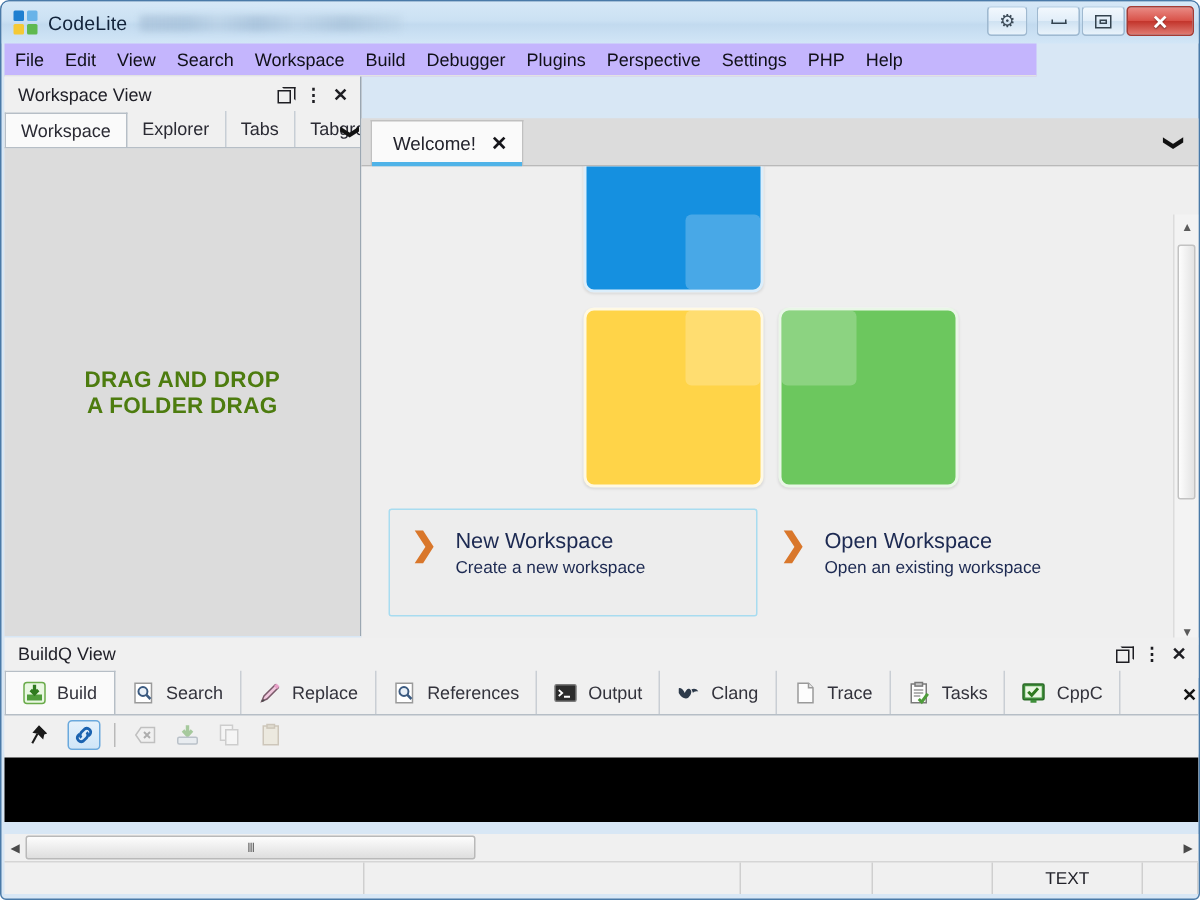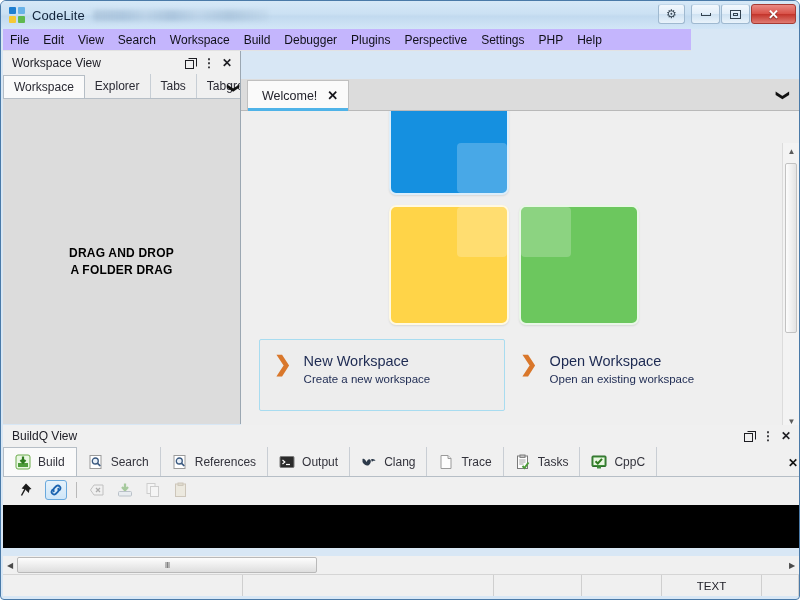--- a/index.html
+++ b/index.html
@@ -130,22 +130,22 @@
   .ws-tab-chevron {
     position: absolute; right: 1px; top: 7px;
     font-size: 12px; color: #111; font-weight: bold;
   }
   .ws-body {
     position: absolute; left: 0; top: 48px; right: 0; bottom: 0;
     background: #dcdcdc;
     display: flex; align-items: center; justify-content: center;
   }
   .dragdrop {
-    text-align: center; font-size: 12px; font-weight: bold;
-    color: #000000; line-height: 17px; letter-spacing: .2px;
+    text-align: center; font-size: 15px; font-weight: bold;
+    color: #4d7c0f; line-height: 17px; letter-spacing: .2px;
   }
 
   
   .notebook {
     position: absolute; left: 240px; top: 50px; width: 558px; height: 373px;
     background: #dcdcdc;
     margin-top: 28px;
   }
   .nb-tabbar {
     position: relative;
@@ -493,20 +493,28 @@
 
       <div class="out-tab">
         <svg class="icn" viewBox="0 0 16 16">
           <rect x="2" y="1.5" width="11" height="13" fill="#fff" stroke="#9a9a9a"></rect>
           <circle cx="7.3" cy="7" r="3" fill="#e9f0f8" stroke="#3b5a80" stroke-width="1.3"></circle>
           <path d="M9.6 9.3 L12.3 12" stroke="#3b5a80" stroke-width="1.7"></path>
         </svg>
         <span>Search</span>
       </div>
 
+      <div class="out-tab">
+        <svg class="icn" viewBox="0 0 16 16">
+          <path d="M2.5 13.5 L4 10 L11.5 2.5 L13.5 4.5 L6 12 Z" fill="#f0c7dd" stroke="#7a5a6a" stroke-width="1"></path>
+          <path d="M11.5 2.5 L13.5 4.5" stroke="#e8a0c8" stroke-width="2.4"></path>
+          <path d="M2.5 13.5 L4.2 12.8" stroke="#4a4a4a" stroke-width="1.2"></path>
+        </svg>
+        <span>Replace</span>
+      </div>
 
       <div class="out-tab">
         <svg class="icn" viewBox="0 0 16 16">
           <rect x="2" y="1.5" width="11" height="13" fill="#fff" stroke="#9a9a9a"></rect>
           <circle cx="7.3" cy="7" r="3" fill="#e9f0f8" stroke="#3b5a80" stroke-width="1.3"></circle>
           <path d="M9.6 9.3 L12.3 12" stroke="#3b5a80" stroke-width="1.7"></path>
         </svg>
         <span>References</span>
       </div>
 

